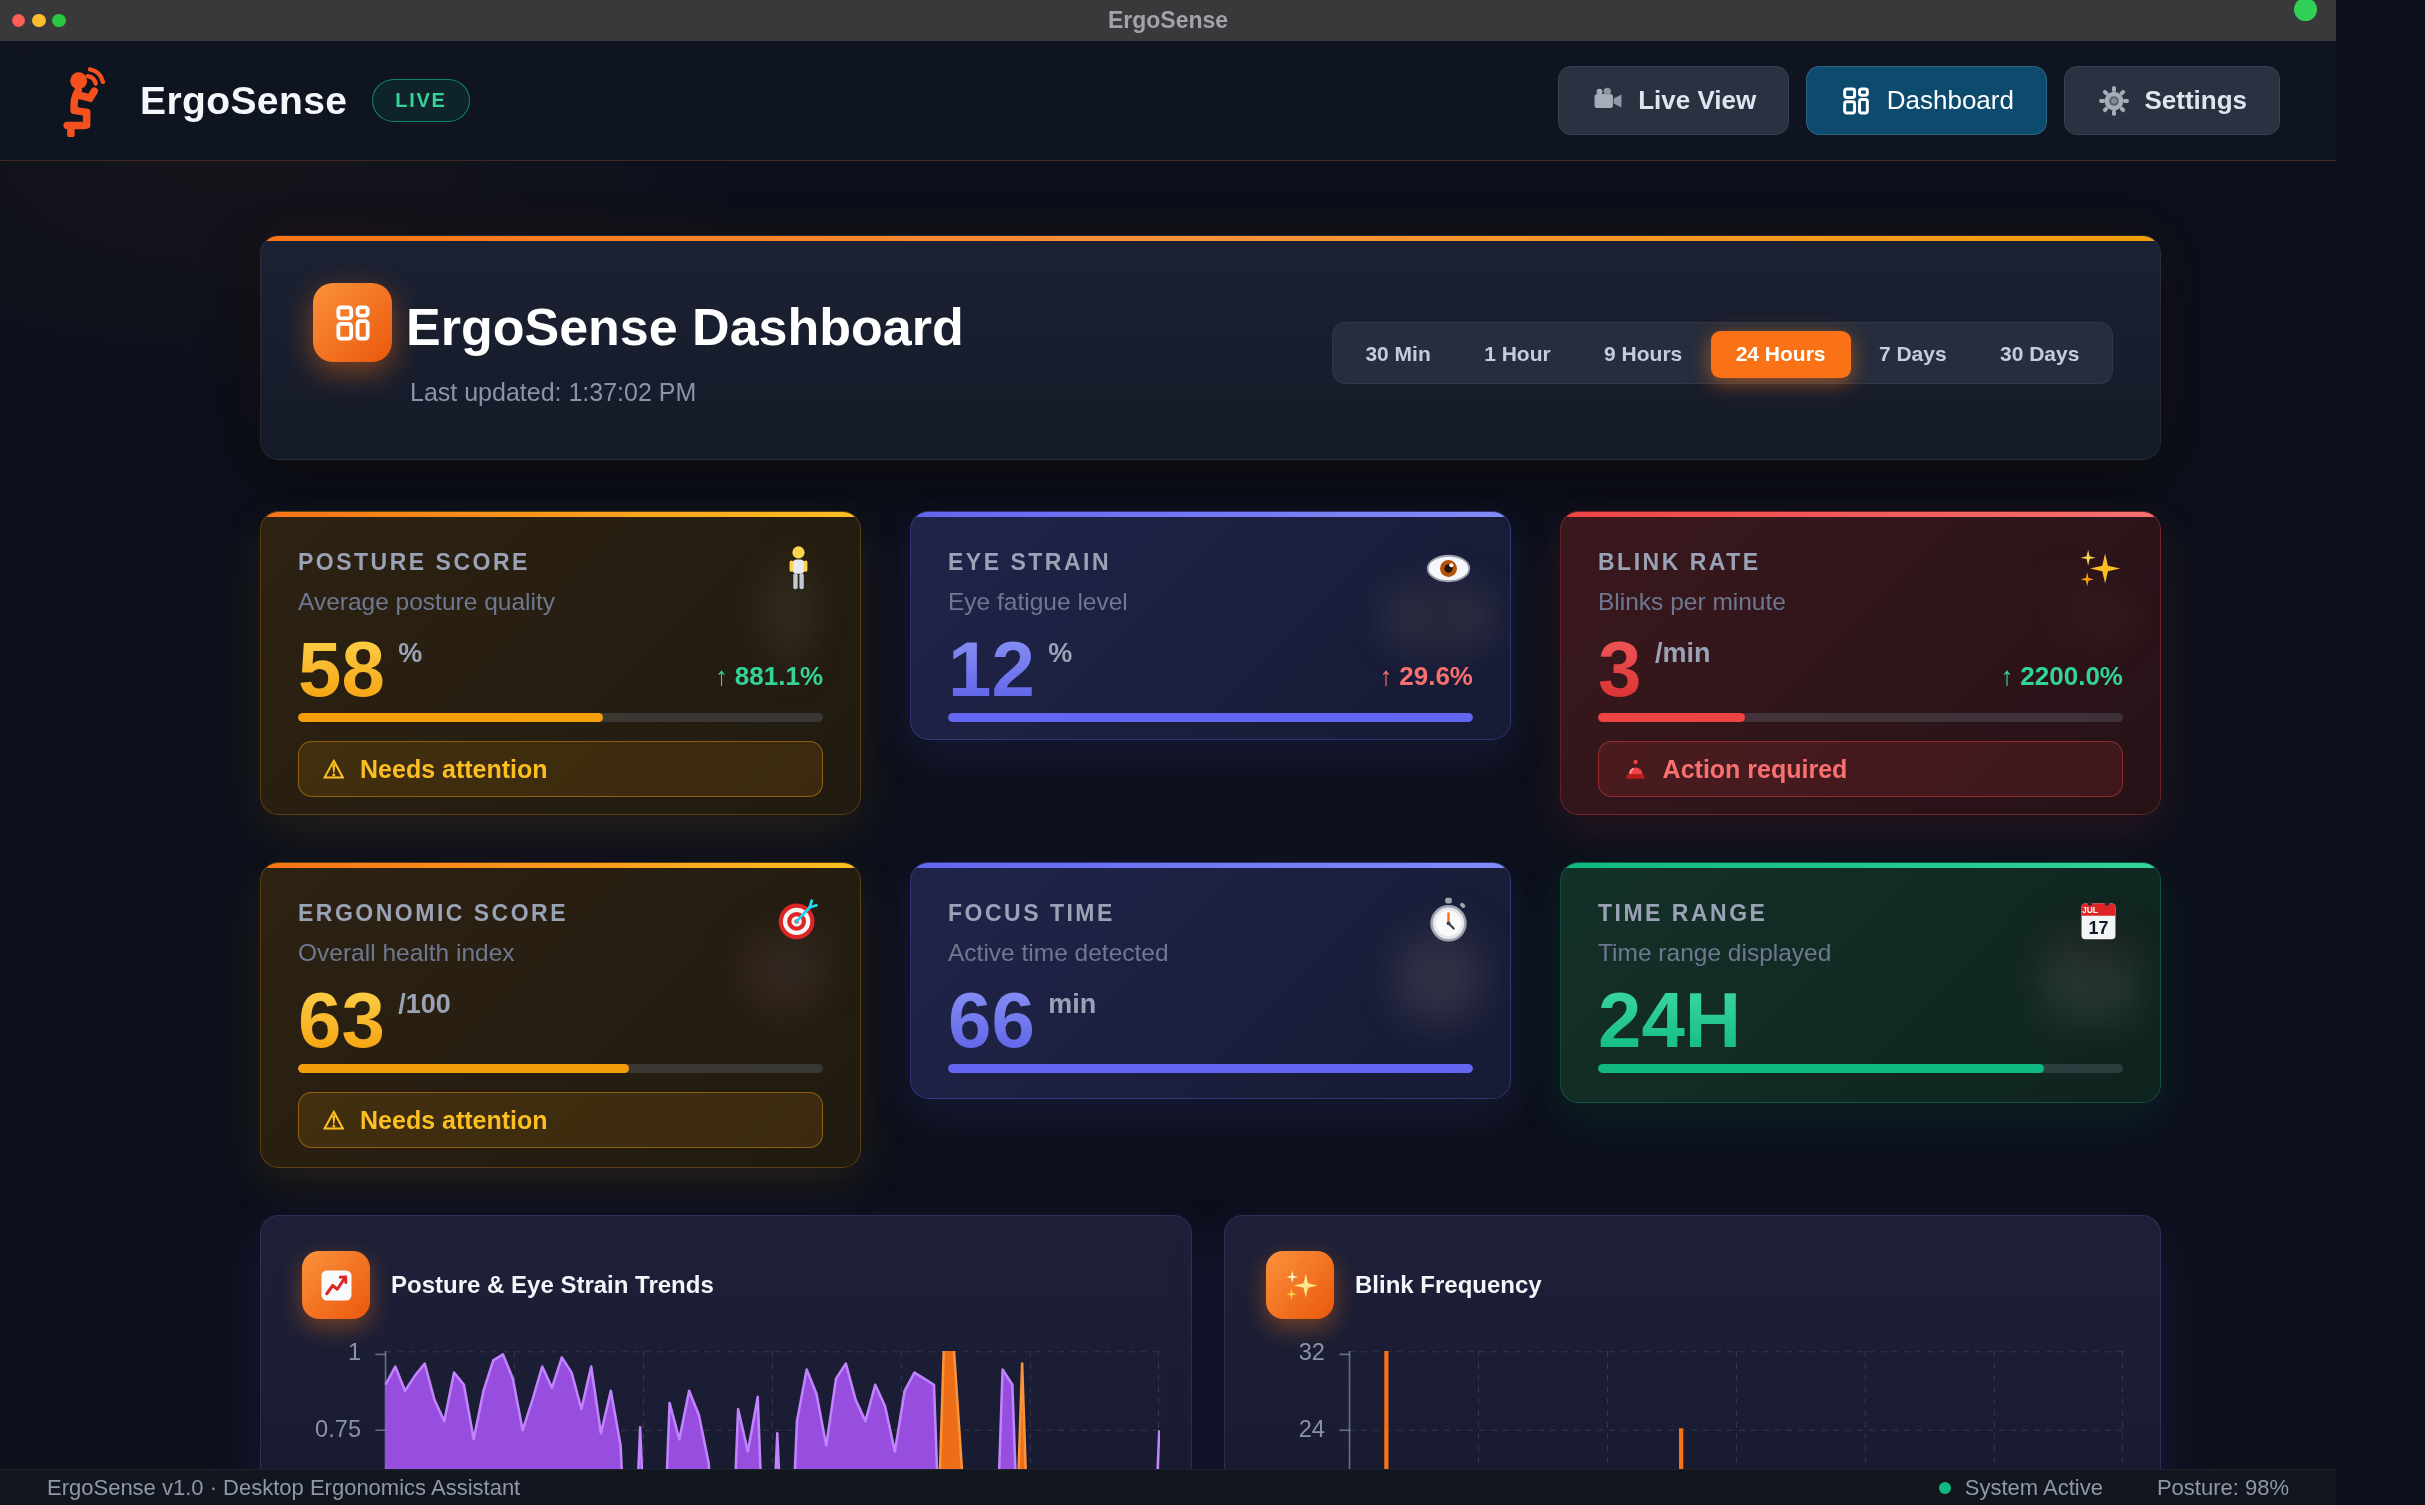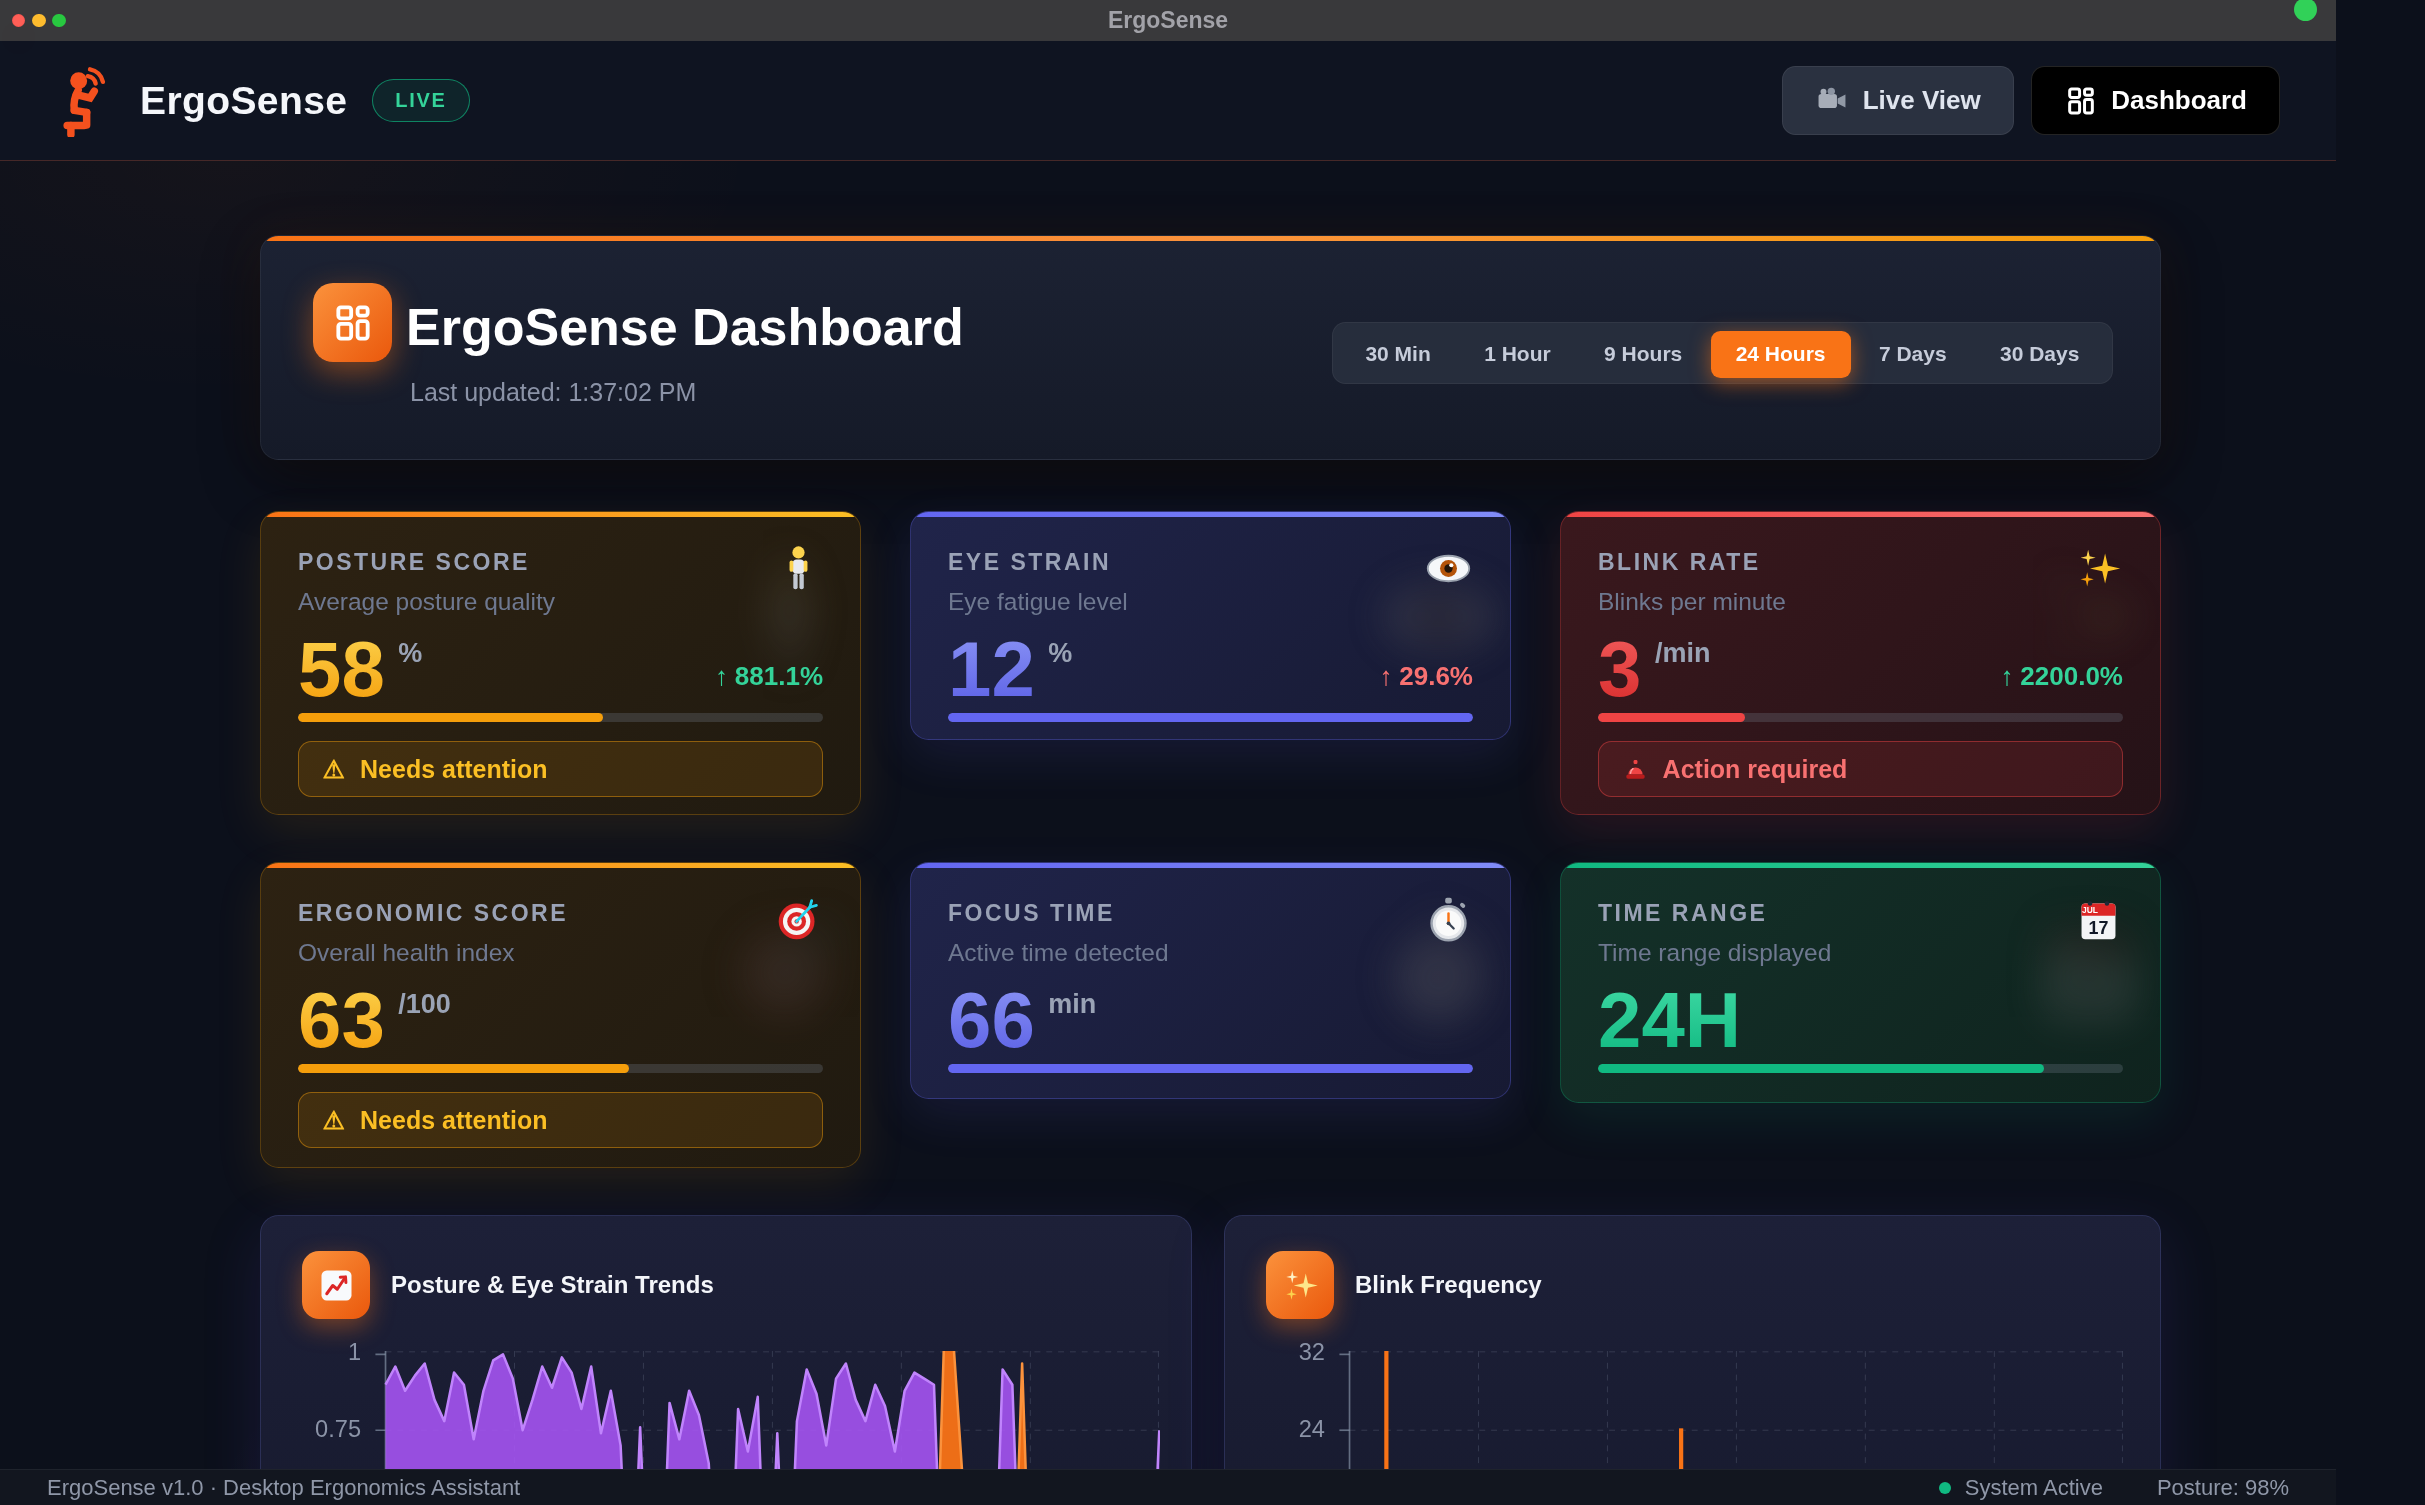--- a/index.html
+++ b/index.html
@@ -22,21 +22,21 @@
     border-bottom:1.7px solid rgba(214,92,60,0.28); display:flex; align-items:center; z-index:70; }
   .logo { margin-left:57px; width:61px; height:73px; }
   .brand { margin-left:22px; font-size:39px; font-weight:800; color:#f4f6fa; letter-spacing:0.4px; }
   .live { margin-left:25px; padding:9.3px 22px; border:1.7px solid rgba(16,185,129,0.65);
     background:rgba(16,185,129,0.10); color:#34d399; border-radius:843px; font-size:20px;
     font-weight:bold; letter-spacing:1.7px; }
   .nav { margin-left:auto; margin-right:56px; display:flex; gap:17px; }
   .navbtn { height:69px; padding:0 32px; display:flex; align-items:center; gap:13.5px;
     background:#2a3140; border:0.8px solid rgba(255,255,255,0.07); border-radius:13.5px;
     color:#dfe4ee; font-size:26px; font-weight:600; cursor:pointer; }
-  .navbtn.active { background:#000000; border-color:rgba(255,255,255,0.14); color:#ffffff; font-weight:700;justify-content:flex-end; }
+  .navbtn.active { background:#0c4a6e; border-color:rgba(255,255,255,0.14); color:#ffffff; font-weight:400;justify-content:flex-end; }
   .navbtn svg { width:34px; height:34px; }
 
   
   .card { position:absolute; border-radius:18.6px; overflow:hidden; }
   .stripe { position:absolute; left:0; top:0; width:100%; height:5px; }
 
   .dash { left:260px; top:235px; width:1901px; height:225px;
     background:linear-gradient(180deg,#1c2233,#151a28); border:0.8px solid rgba(255,255,255,0.06);
     box-shadow:0 20px 59px rgba(0,0,0,0.45), 0 0 51px rgba(249,115,22,0.07); }
   .dash .stripe { background:linear-gradient(90deg,#f97316,#fb923c,#f59e0b); }
@@ -175,20 +175,40 @@
       </button>
       <button class="navbtn active">
         <svg viewBox="0 0 24 24" fill="none" stroke="#ffffff" stroke-width="2.1">
           <rect x="4" y="3.5" width="7" height="6" rx="1.4"></rect>
           <rect x="14.5" y="3.5" width="5.5" height="4.5" rx="1.4"></rect>
           <rect x="4" y="12.5" width="7" height="8" rx="1.4"></rect>
           <rect x="14.5" y="11" width="5.5" height="9.5" rx="1.4"></rect>
         </svg>
         <span>Dashboard</span>
       </button>
+      <button class="navbtn">
+        <svg viewBox="0 0 24 24">
+          <g fill="#a7adb8">
+            <circle cx="12" cy="12" r="6.6"></circle>
+            <g>
+              <rect x="10.6" y="1.6" width="2.8" height="4" rx="1"></rect>
+              <rect x="10.6" y="18.4" width="2.8" height="4" rx="1"></rect>
+              <rect x="1.6" y="10.6" width="4" height="2.8" rx="1"></rect>
+              <rect x="18.4" y="10.6" width="4" height="2.8" rx="1"></rect>
+              <rect x="10.6" y="1.6" width="2.8" height="4" rx="1" transform="rotate(45 12 12)"></rect>
+              <rect x="10.6" y="18.4" width="2.8" height="4" rx="1" transform="rotate(45 12 12)"></rect>
+              <rect x="1.6" y="10.6" width="4" height="2.8" rx="1" transform="rotate(45 12 12)"></rect>
+              <rect x="18.4" y="10.6" width="4" height="2.8" rx="1" transform="rotate(45 12 12)"></rect>
+            </g>
+          </g>
+          <circle cx="12" cy="12" r="3.4" fill="#5b6270"></circle>
+          <circle cx="12" cy="12" r="1.9" fill="#848b99"></circle>
+        </svg>
+        <span>Settings</span>
+      </button>
     </div>
   </div>
 
   <div class="content-glow"></div>
 
   <div class="card dash">
     <div class="stripe"></div>
     <div class="dash-icon">
       <svg viewBox="0 0 24 24" fill="none" stroke="#ffffff" stroke-width="2.1" width="44" height="44">
         <rect x="4" y="3.5" width="7" height="6" rx="1.4"></rect>

